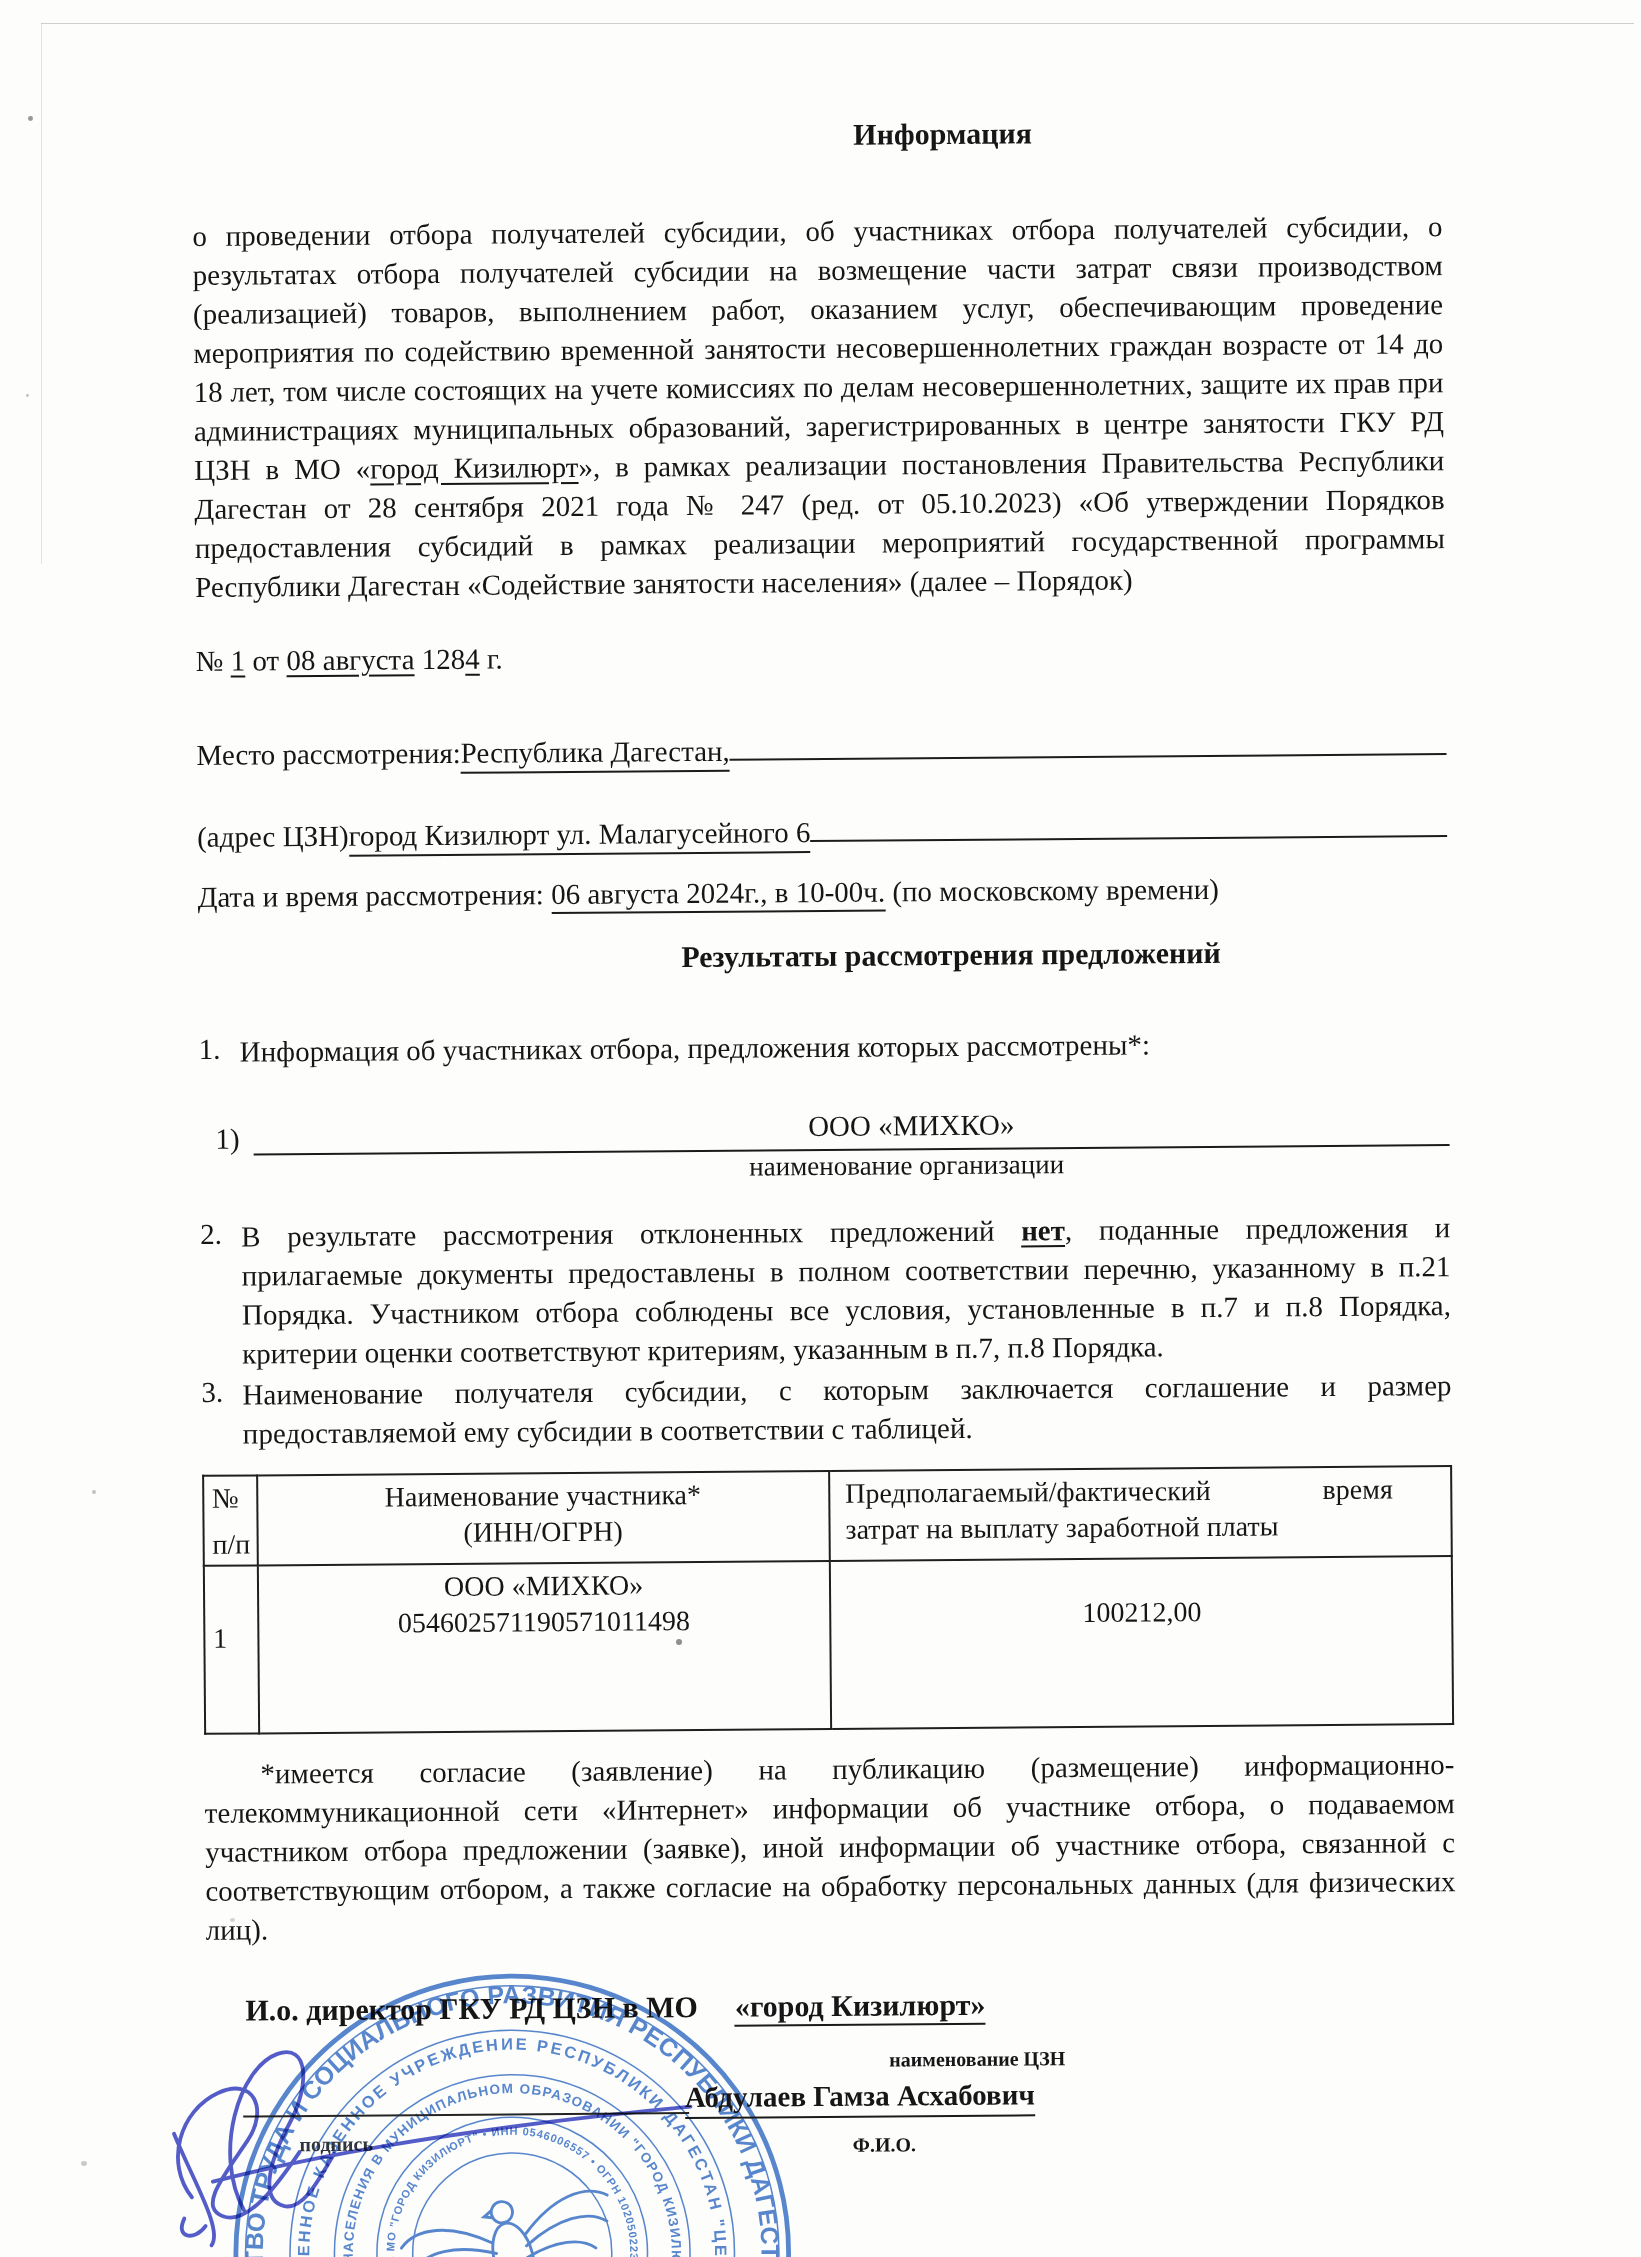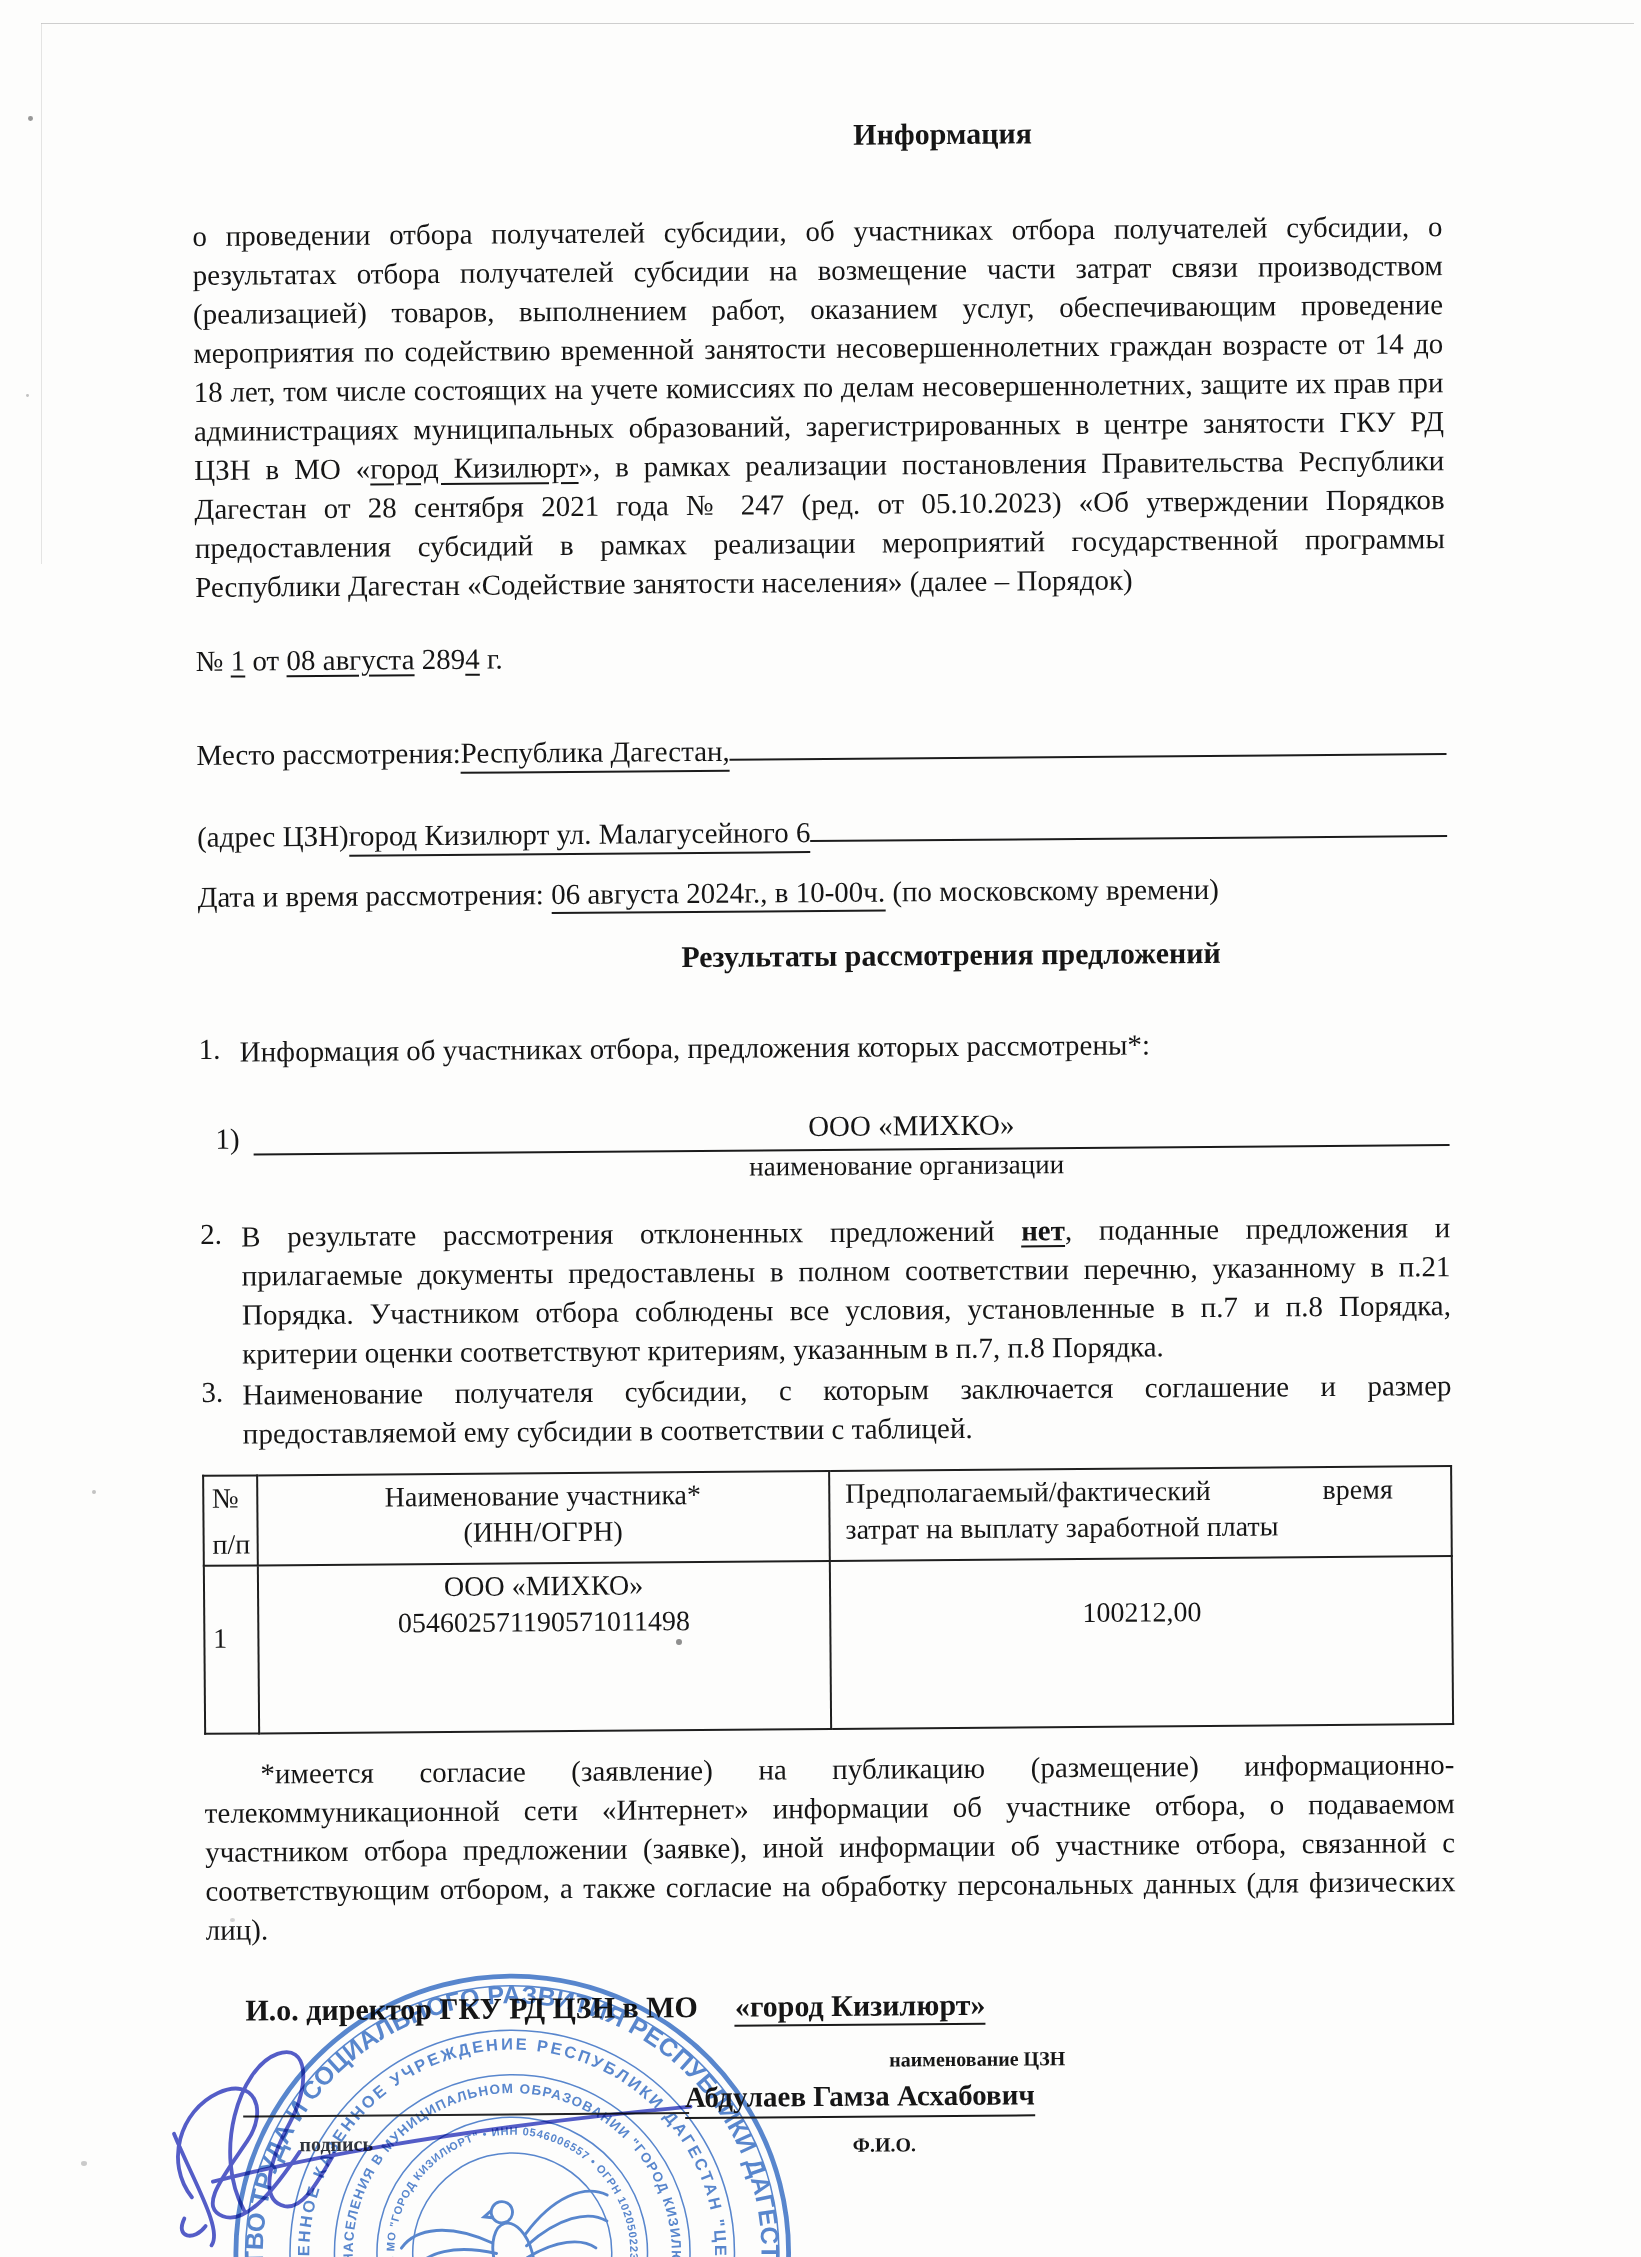--- a/index.html
+++ b/index.html
@@ -84,21 +84,21 @@
   <div class="speck" style="left:81px;top:2161px;width:5.8px;height:4.8px;opacity:.3;"></div>
   <div class="speck" style="left:230px;top:1918px;width:4.8px;height:3.9px;opacity:.25;"></div>
 
   <div class="tilt">
 
     <div class="title">Информация</div>
 
     <p class="intro"><span>о проведении отбора получателей субсидии, об участниках отбора получателей субсидии, о результатах отбора получателей субсидии на возмещение части затрат связи производством (реализацией) товаров, выполнением работ, оказанием услуг, обеспечивающим проведение мероприятия по содействию временной занятости несовершеннолетних граждан возрасте от 14 до 18 лет, том числе состоящих на учете комиссиях по делам несовершеннолетних, защите их прав при администрациях муниципальных образований, зарегистрированных в центре занятости ГКУ РД ЦЗН в МО «</span><span class="u">город Кизилюрт</span><span>», в рамках реализации постановления Правительства Республики Дагестан от 28 сентября 2021 года № 247 (ред. от 05.10.2023) «Об утверждении Порядков предоставления субсидий в рамках реализации мероприятий государственной программы Республики Дагестан «Содействие занятости населения» (далее – Порядок)</span></p>
 
     <div class="line-abs" style="top:640px;">
-      <span>№ </span><span class="u">1</span><span> от </span><span class="u">08 августа</span><span> 289</span><span class="u">4</span><span> г.</span>
+      <span>№ </span><span class="u">1</span><span> от </span><span class="u">08 августа</span><span> 128</span><span class="u">4</span><span> г.</span>
     </div>
 
     <div class="line-abs flexline" style="top:721px;">
       <span>Место рассмотрения: </span>
         <span class="uthick" style="padding-bottom:1.9px;">Республика Дагестан,</span>
       <span class="grow"></span>
     </div>
 
     <div class="line-abs flexline" style="top:803px;">
       <span>(адрес ЦЗН) </span>

